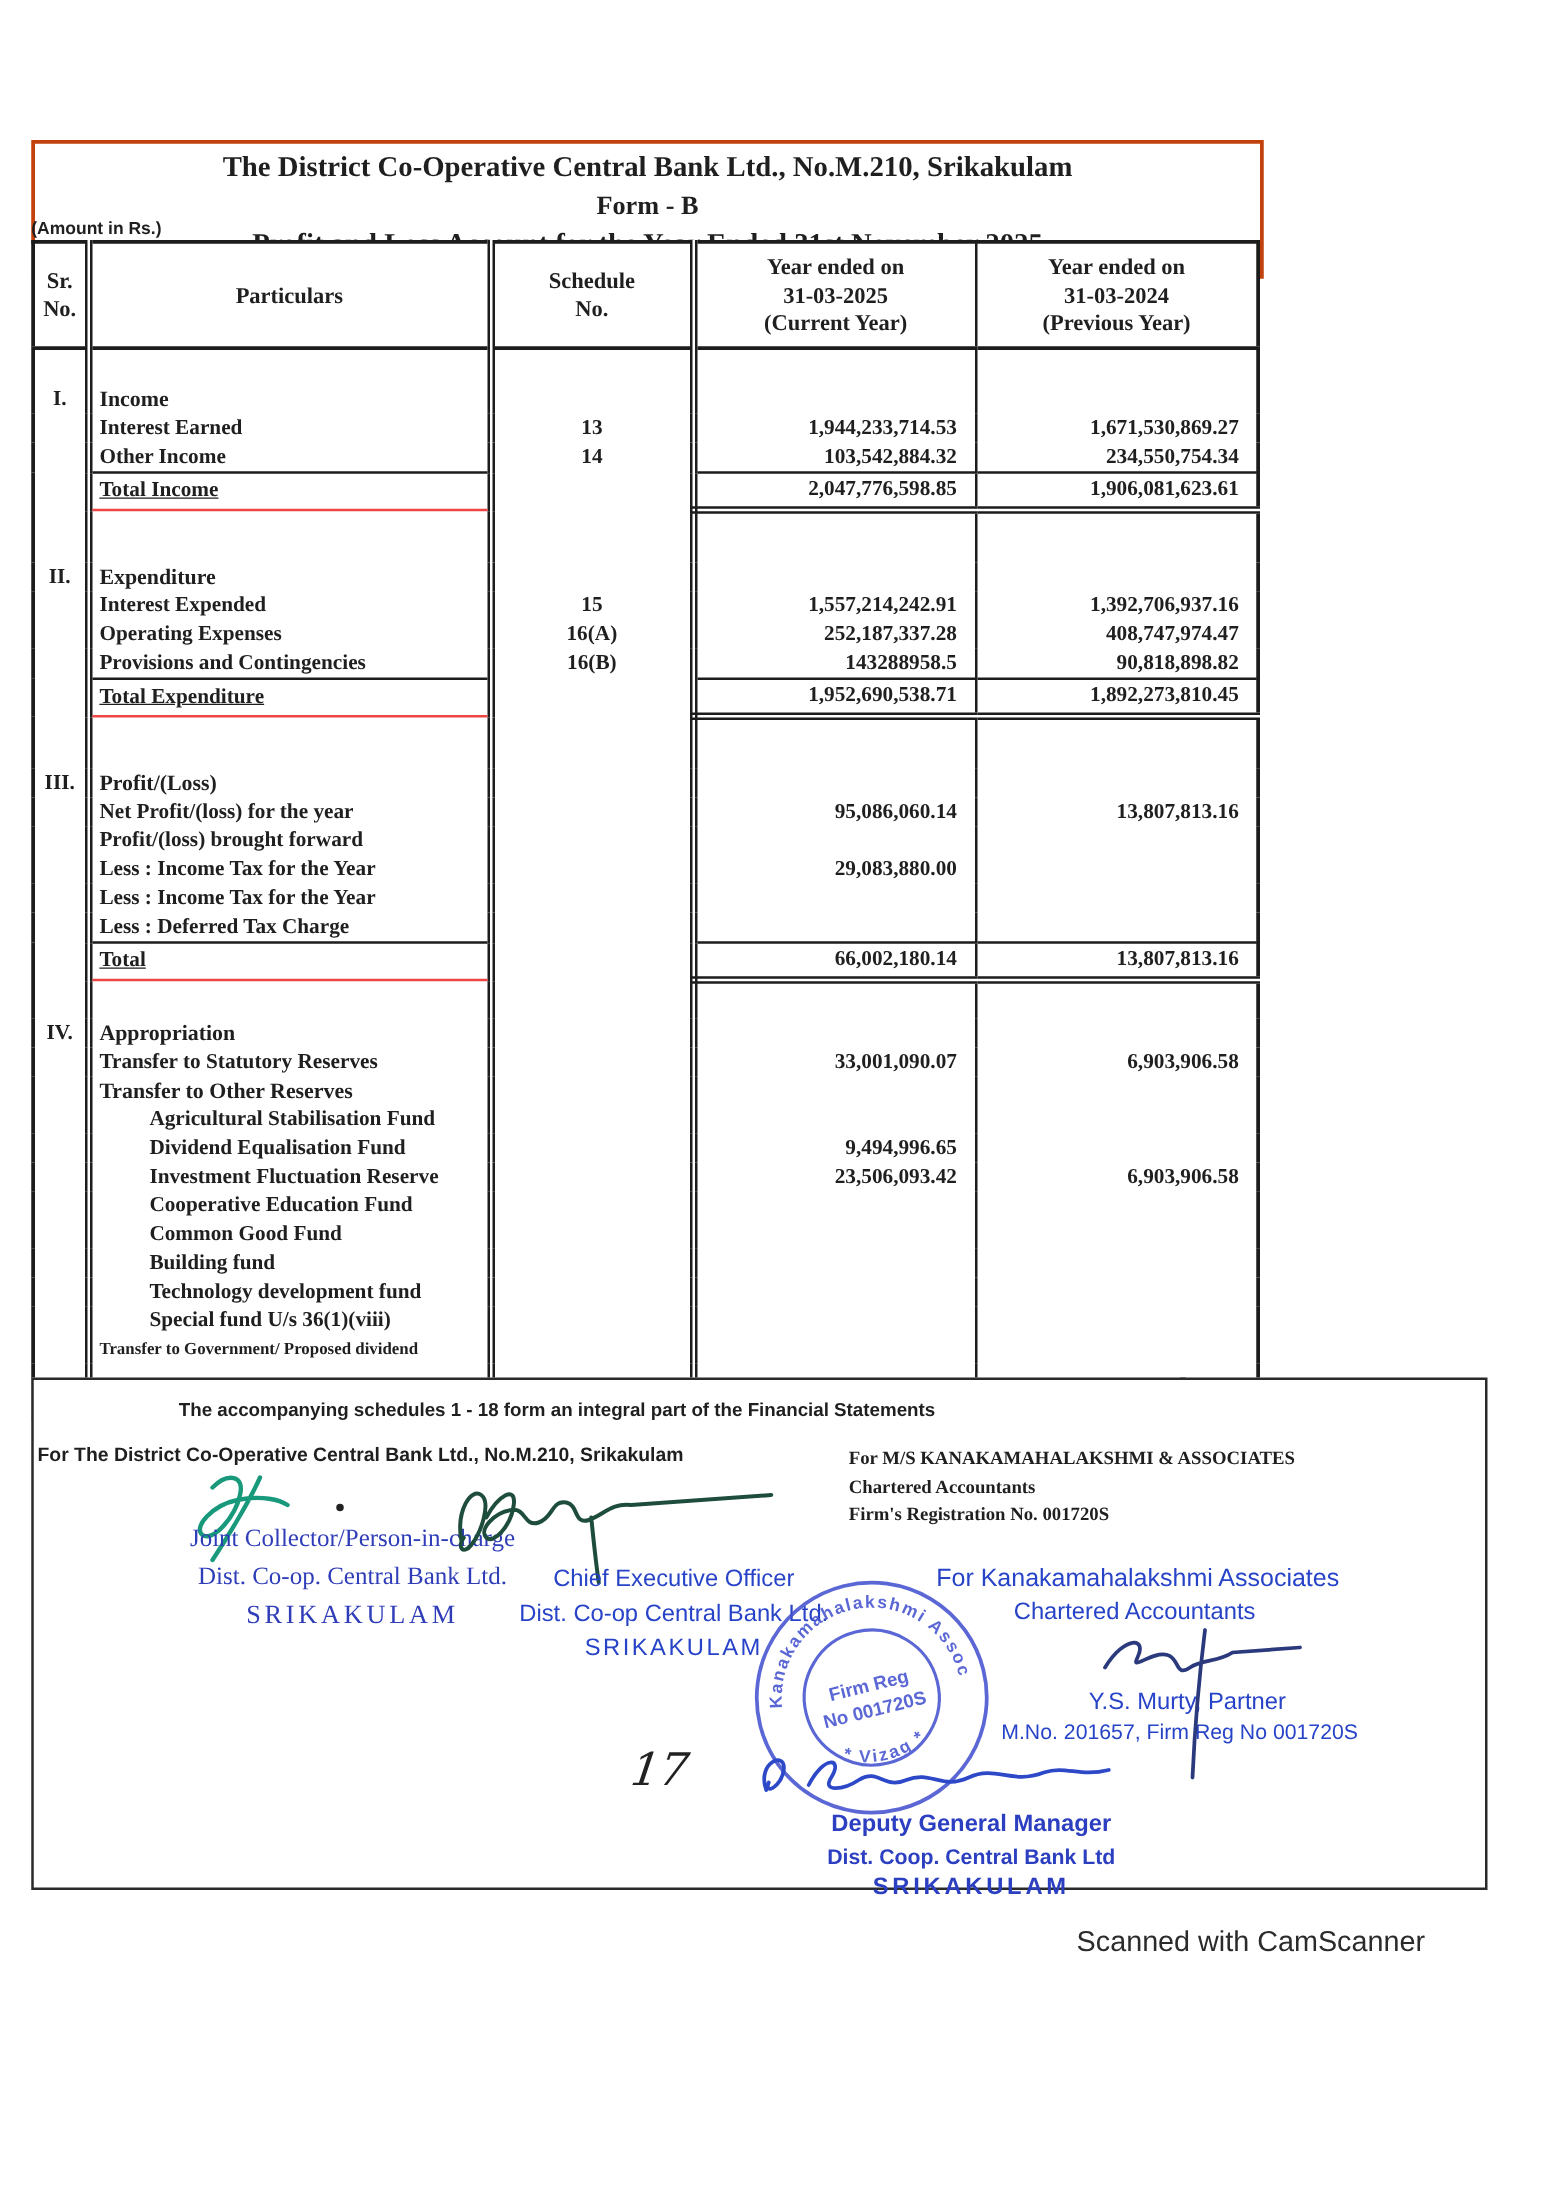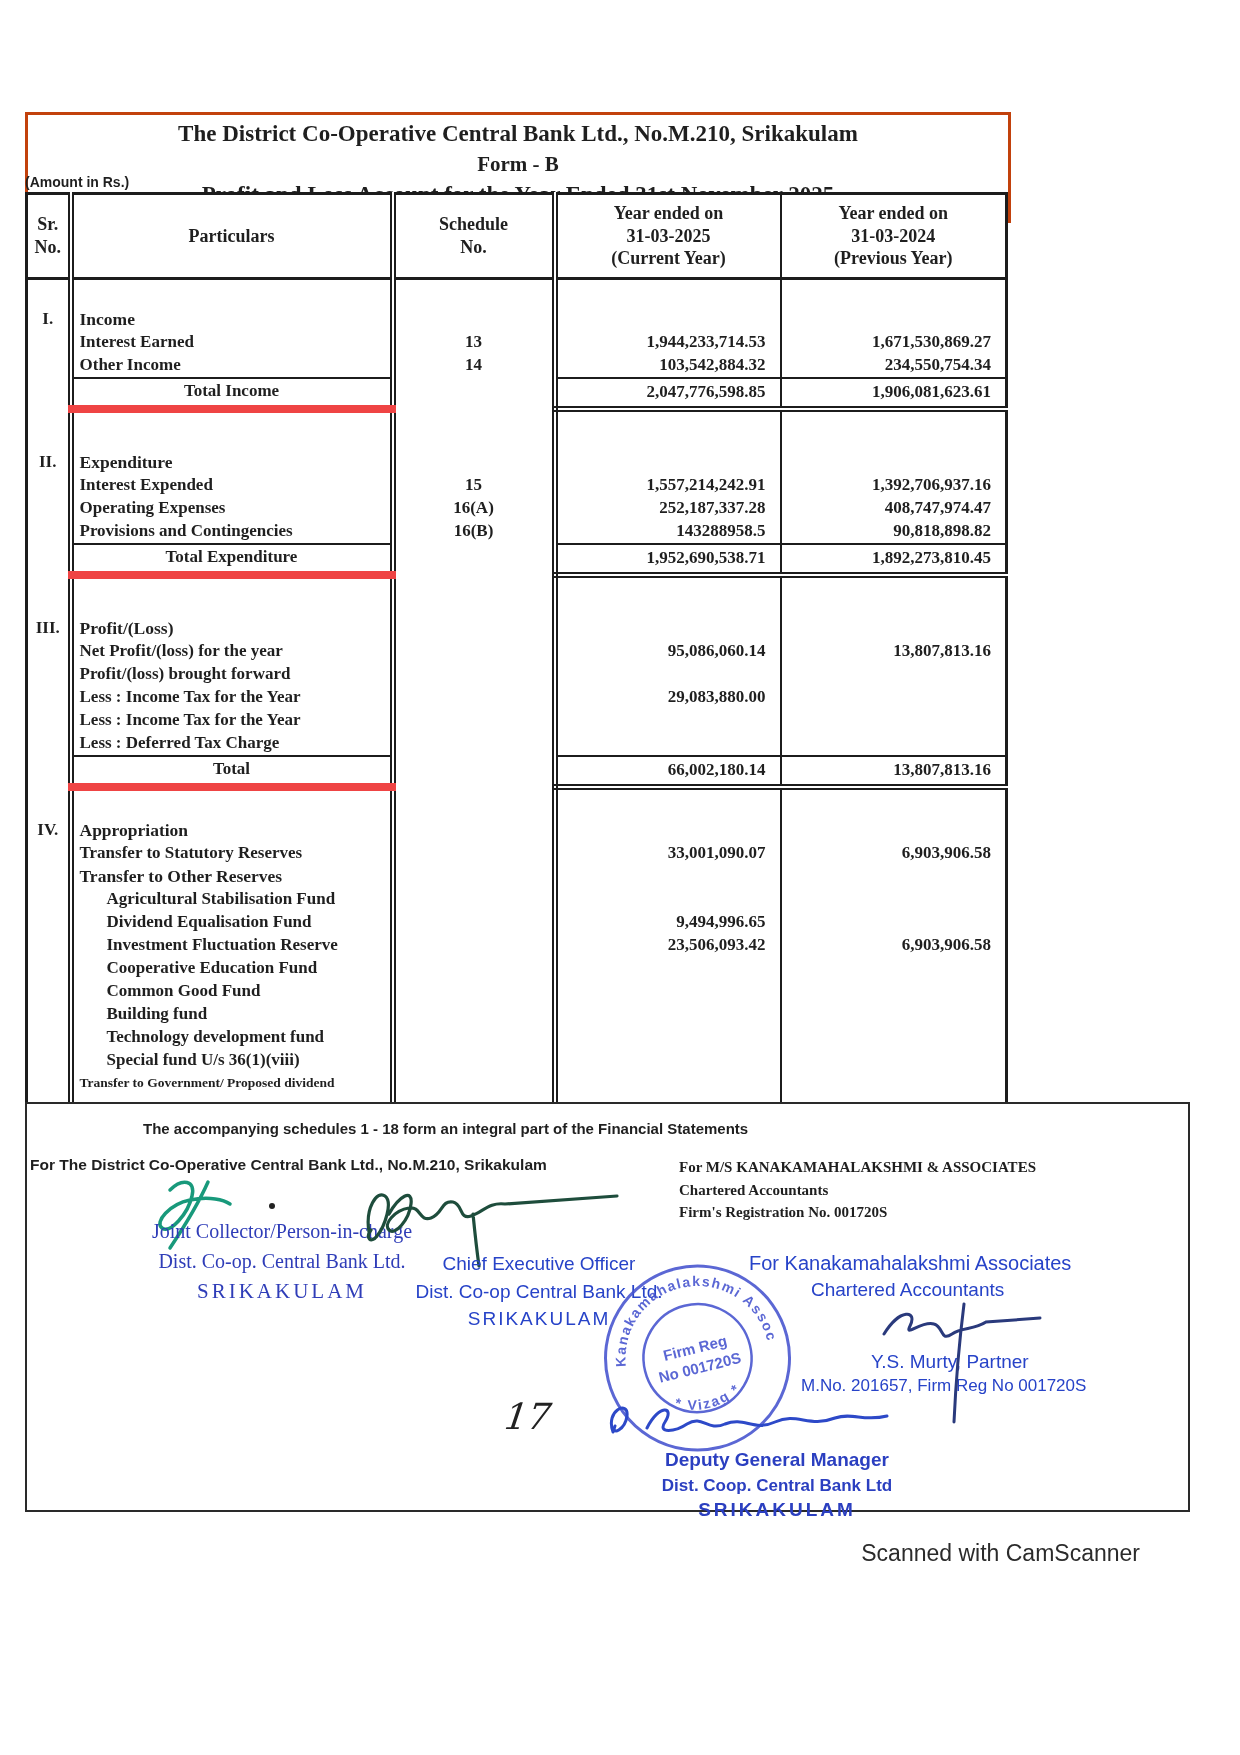--- a/index.html
+++ b/index.html
@@ -21,24 +21,24 @@
   .pl-table td{font-size:17px;line-height:1.2;height:23px;}
   .pl-table td:nth-child(2),.pl-table th:nth-child(2),
   .pl-table td:nth-child(3),.pl-table th:nth-child(3),
   .pl-table td:nth-child(4),.pl-table th:nth-child(4){border-left:6px double #1c1c1c;}
   .pl-table td:nth-child(5),.pl-table th:nth-child(5){border-left:2px solid #1c1c1c;}
   .c-sr{text-align:center;}
   .c-label{text-align:left;}
   .c-sched{text-align:center;}
   .c-cur,.c-prev{text-align:right;padding-right:14px !important;}
   .r-spacer td{height:28px;}
-  .r-indent .c-label{padding-left:33px;}
+  .r-indent .c-label{padding-left:46px;}
   .r-small .c-label{font-size:13.5px;height:21px;}
   .r-section .c-label{font-size:17.5px;}
-  .r-total .c-label{text-align:center;border-top:2px solid #1c1c1c;border-bottom:8px solid #ef4444;height:26px;}
+  .r-total .c-label{border-top:2px solid #1c1c1c;border-bottom:2px solid #ef4444;height:26px;text-decoration:underline;}
   .r-total .c-cur,.r-total .c-prev{border-top:2px solid #1c1c1c;border-bottom:6px double #1c1c1c;height:26px;}
   .r-dash td{height:16px;}
   .r-dash .c-prev{padding-right:56px !important;}
   
   .footer-box{position:absolute;left:25px;top:1102px;width:1161px;height:406px;
               border:2px solid #2a2a2a;border-top:2px solid #2a2a2a;background:#fff;}
   .schedules-note{position:absolute;left:68px;top:16px;font-family:"Liberation Sans",sans-serif;
                   font-weight:700;font-size:15px;margin-left:48px;}
   .left-for{position:absolute;left:3px;top:52px;font-family:"Liberation Sans",sans-serif;
             font-weight:700;font-size:15.5px;}

